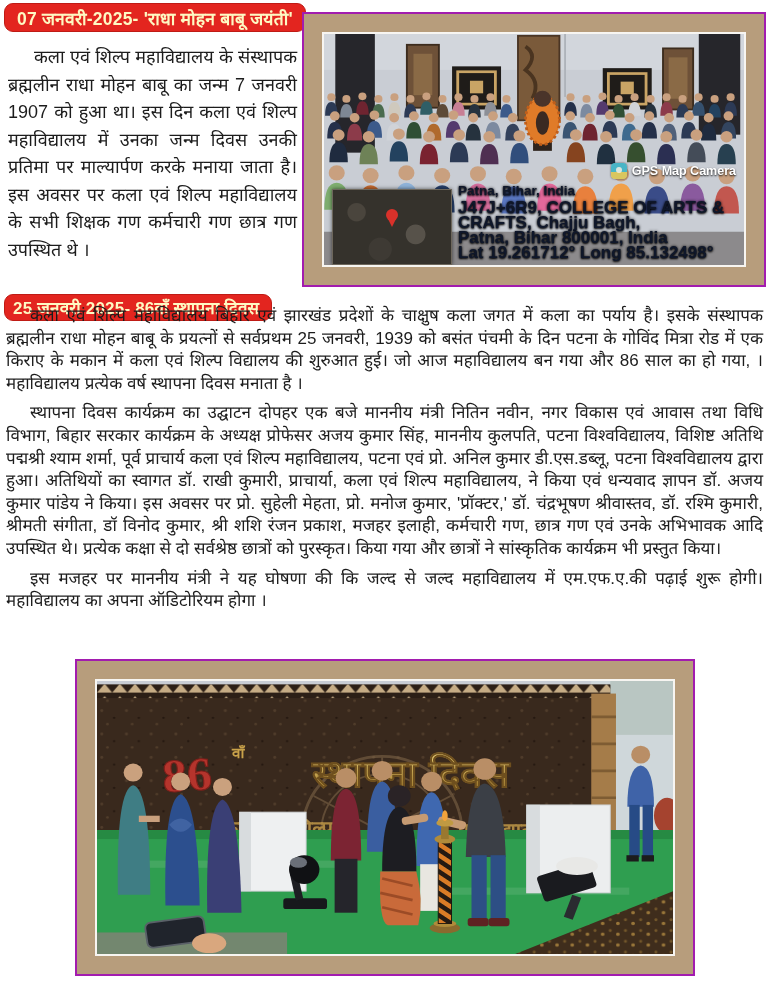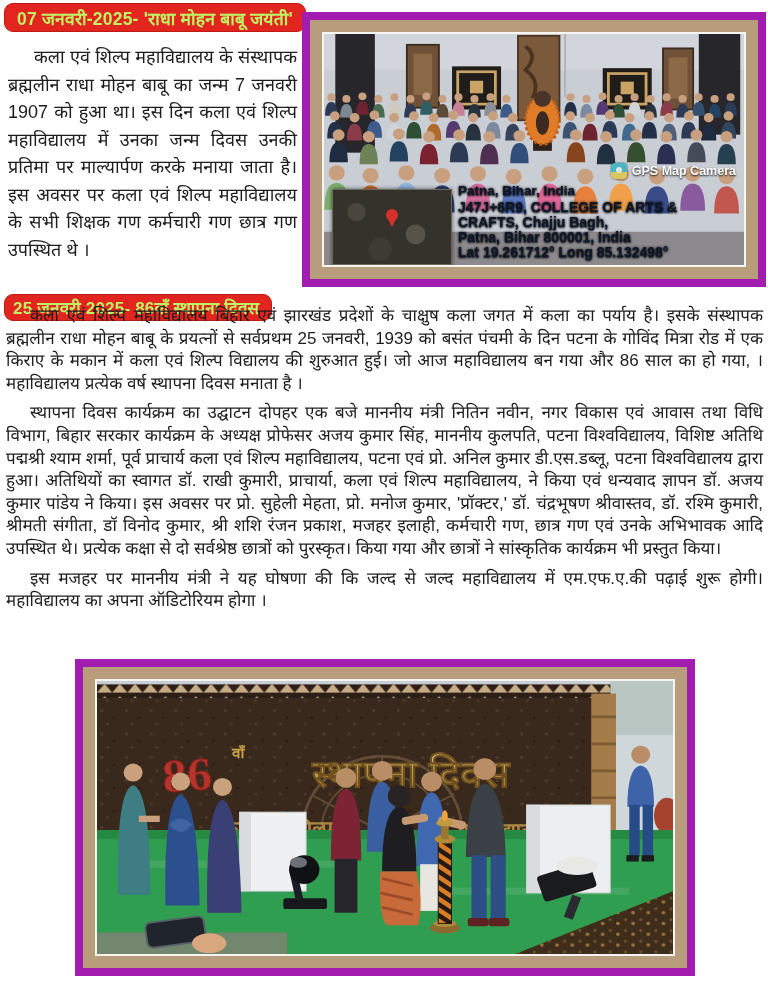--- a/index.html
+++ b/index.html
@@ -1,51 +1,51 @@
 <!DOCTYPE html>
 <html><head>
 <meta charset="utf-8">
 <style>
   html,body{margin:0;padding:0;}
   body{background:#ffffff;font-family:"Liberation Sans","DejaVu Sans",sans-serif;}
   .page{position:relative;width:768px;height:984px;background:#ffffff;overflow:hidden;}
 
   
   .banner{position:absolute;display:flex;align-items:center;justify-content:center;
-    background:#e3251f;border:1px solid #bf1b15;border-radius:9px;color:#bef264;
+    background:#e3251f;border:1px solid #bf1b15;border-radius:9px;color:#fef9c3;
     font-weight:bold;padding:0 12px;box-sizing:border-box;letter-spacing:.2px;text-align:right;}
   .banner1{left:4px;top:3px;height:29px;font-size:17.5px;}
   .banner2{left:4px;top:294px;height:27px;font-size:17px;padding-left:8px;}
 
   
   .para{color:#1c1c1c;text-align:justify;}
   .para-left{position:absolute;left:8px;top:44px;width:289px;font-size:18px;line-height:27.5px;text-indent:26px;}
   .body-text{position:absolute;left:6px;top:305px;width:757px;}
   .body-text p{margin:0 0 7px 0;font-size:17px;line-height:22.6px;text-indent:24px;text-align:justify;color:#1c1c1c;}
 
   
-  .photo-frame{position:absolute;box-sizing:border-box;border:8px solid #a21caf;background:#b79d7c;padding:12px;}
+  .photo-frame{position:absolute;box-sizing:border-box;border:2px solid #a21caf;background:#b79d7c;padding:18px;}
   .photo-inner{position:relative;width:100%;height:100%;border:2px solid #f7f5f1;box-sizing:border-box;overflow:hidden;background:#c8ccd3;}
   .photo1{left:302px;top:12px;width:464px;height:275px;}
   .photo2{left:75px;top:659px;width:620px;height:317px;}
   .photo-inner svg{position:absolute;left:0;top:0;width:100%;height:100%;display:block;}
 
   
   .map-thumb{position:absolute;left:8px;bottom:0;width:118px;height:74px;
     background:
       radial-gradient(circle at 20% 30%, #4a453d 0 8%, transparent 9%),
       radial-gradient(circle at 70% 60%, #57524a 0 10%, transparent 11%),
       radial-gradient(circle at 40% 80%, #3e3a34 0 12%, transparent 13%),
       #35322c;
     border:1px solid #6d675c;box-shadow:0 0 4px rgba(0,0,0,.6);}
   .map-pin{position:absolute;left:50%;top:42%;width:0;height:0;transform:translate(-50%,-50%);}
   .map-pin::before{content:"";position:absolute;left:-6px;top:-12px;width:12px;height:12px;border-radius:50% 50% 50% 50%;background:#d9312a;}
   .map-pin::after{content:"";position:absolute;left:-4px;top:-2px;border-left:4px solid transparent;border-right:4px solid transparent;border-top:8px solid #d9312a;}
   .gps-box{position:absolute;left:134px;right:8px;bottom:5px;color:#0f172a;text-shadow:0 1px 2px rgba(0,0,0,.95),0 0 3px rgba(0,0,0,.8);}
-  .gps-line{font-size:14px;line-height:15px;font-weight:600;}
+  .gps-line{font-size:17px;line-height:15px;font-weight:600;}
   .gps-line.big{font-size:13.5px;font-weight:bold;line-height:18px;}
   .gps-badge{position:absolute;right:8px;bottom:86px;display:flex;align-items:center;gap:5px;
     color:#fff;font-size:12.5px;font-weight:bold;text-shadow:0 1px 2px rgba(0,0,0,.95);}
   .gps-badge-icon{width:16px;height:16px;border-radius:4px;flex:0 0 auto;
     background:linear-gradient(#49b5c6 55%, #d9c65f 55%);box-shadow:0 0 2px rgba(0,0,0,.7);position:relative;}
   .gps-badge-icon::after{content:"";position:absolute;left:5px;top:4px;width:6px;height:6px;border-radius:50%;background:#f3efe2;opacity:.85;}
 </style>
 </head>
 <body>
 

